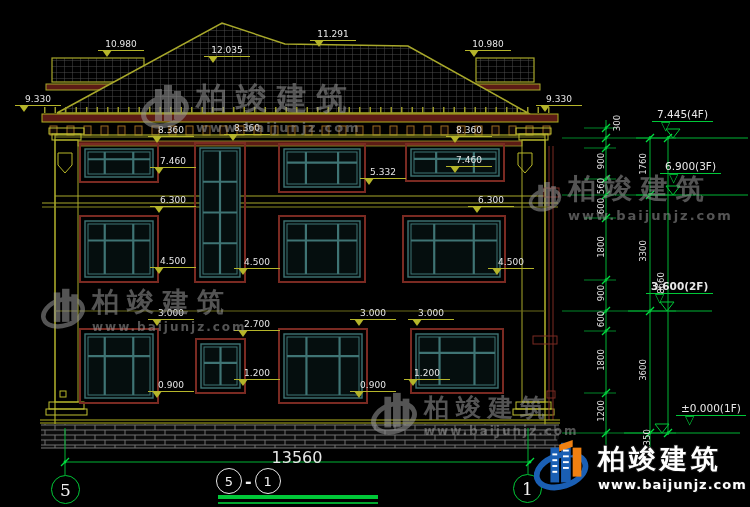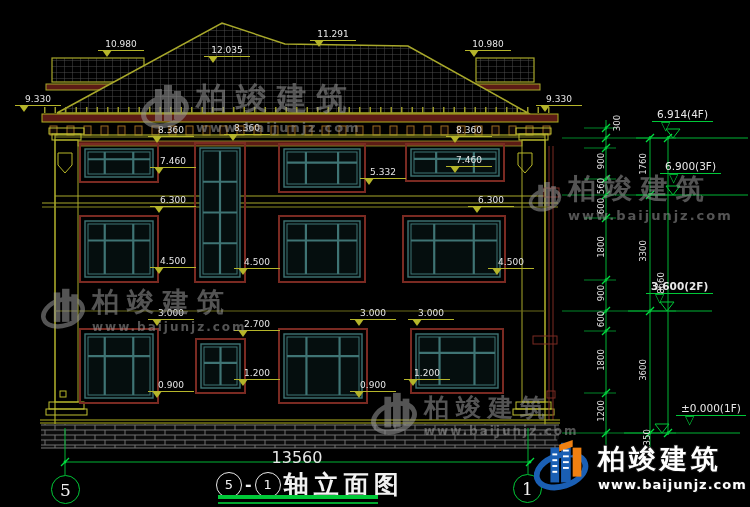--- a/index.html
+++ b/index.html
@@ -311,21 +311,21 @@
           <line x1="562" y1="311" x2="676" y2="311" stroke="#00a832" stroke-width="0.8"></line>
           <line x1="562" y1="433" x2="676" y2="433" stroke="#00a832" stroke-width="0.8"></line>
           <line x1="61" y1="466" x2="69" y2="458"></line>
           <circle cx="65" cy="462" r="1.4" fill="#00e040" stroke="none"></circle>
           <line x1="526" y1="466" x2="534" y2="458"></line>
           <circle cx="530" cy="462" r="1.4" fill="#00e040" stroke="none"></circle>
         </g>
     </g>
   </svg>
 
-  <div class="lvl" style="left:652px;top:108px;">6.914(4F)</div>
+  <div class="lvl" style="left:652px;top:108px;">7.445(4F)</div>
   <div class="lvl" style="left:652px;top:160px;margin-left:8px;">6.900(3F)</div>
   <div class="lvl" style="left:646px;top:280px;font-weight:bold;">3.600(2F)</div>
   <div class="lvl" style="left:640px;top:402px;margin-left:36px;">±0.000(1F)</div>
 
   <div id="marks-layer">
       <div class="mark" style="left: 204px; top: 5px; margin-top: 40px;">12.035</div>
       <div class="mark" style="left: 98px; top: 39px;">10.980</div>
       <div class="mark" style="left: 310px; top: 29px;">11.291</div>
       <div class="mark" style="left: 465px; top: 39px;">10.980</div>
       <div class="mark" style="left: 15px; top: 94px;">9.330</div>
@@ -367,21 +367,20 @@
 
   <div class="hdim" style="left:265px;top:448px;width:64px;">13560</div>
 
   <div class="bub" style="left:51px;top:475px;">5</div>
   <div class="bub" style="left:513px;top:474px;">1</div>
 
   <div id="title">
     <span class="tcirc">5</span>
     <span class="tdash">-</span>
     <span class="tcirc">1</span>
-    <span class="tname">轴立面图</span>
   </div>
   <div class="tline1"></div>
   <div class="tline2"></div>
 
   <div class="wm" style="left:140px;top:78px;">
     <svg width="50" height="52" viewBox="0 0 50 52">
       <ellipse cx="25" cy="30" rx="22" ry="14" fill="none" stroke="#9a9a9a" stroke-width="5" transform="rotate(-18 25 30)"></ellipse>
       <rect x="15" y="8" width="7" height="32" fill="#9a9a9a"></rect>
       <rect x="24" y="4" width="8" height="36" fill="#9a9a9a"></rect>
       <rect x="34" y="10" width="7" height="28" fill="#9a9a9a"></rect>

